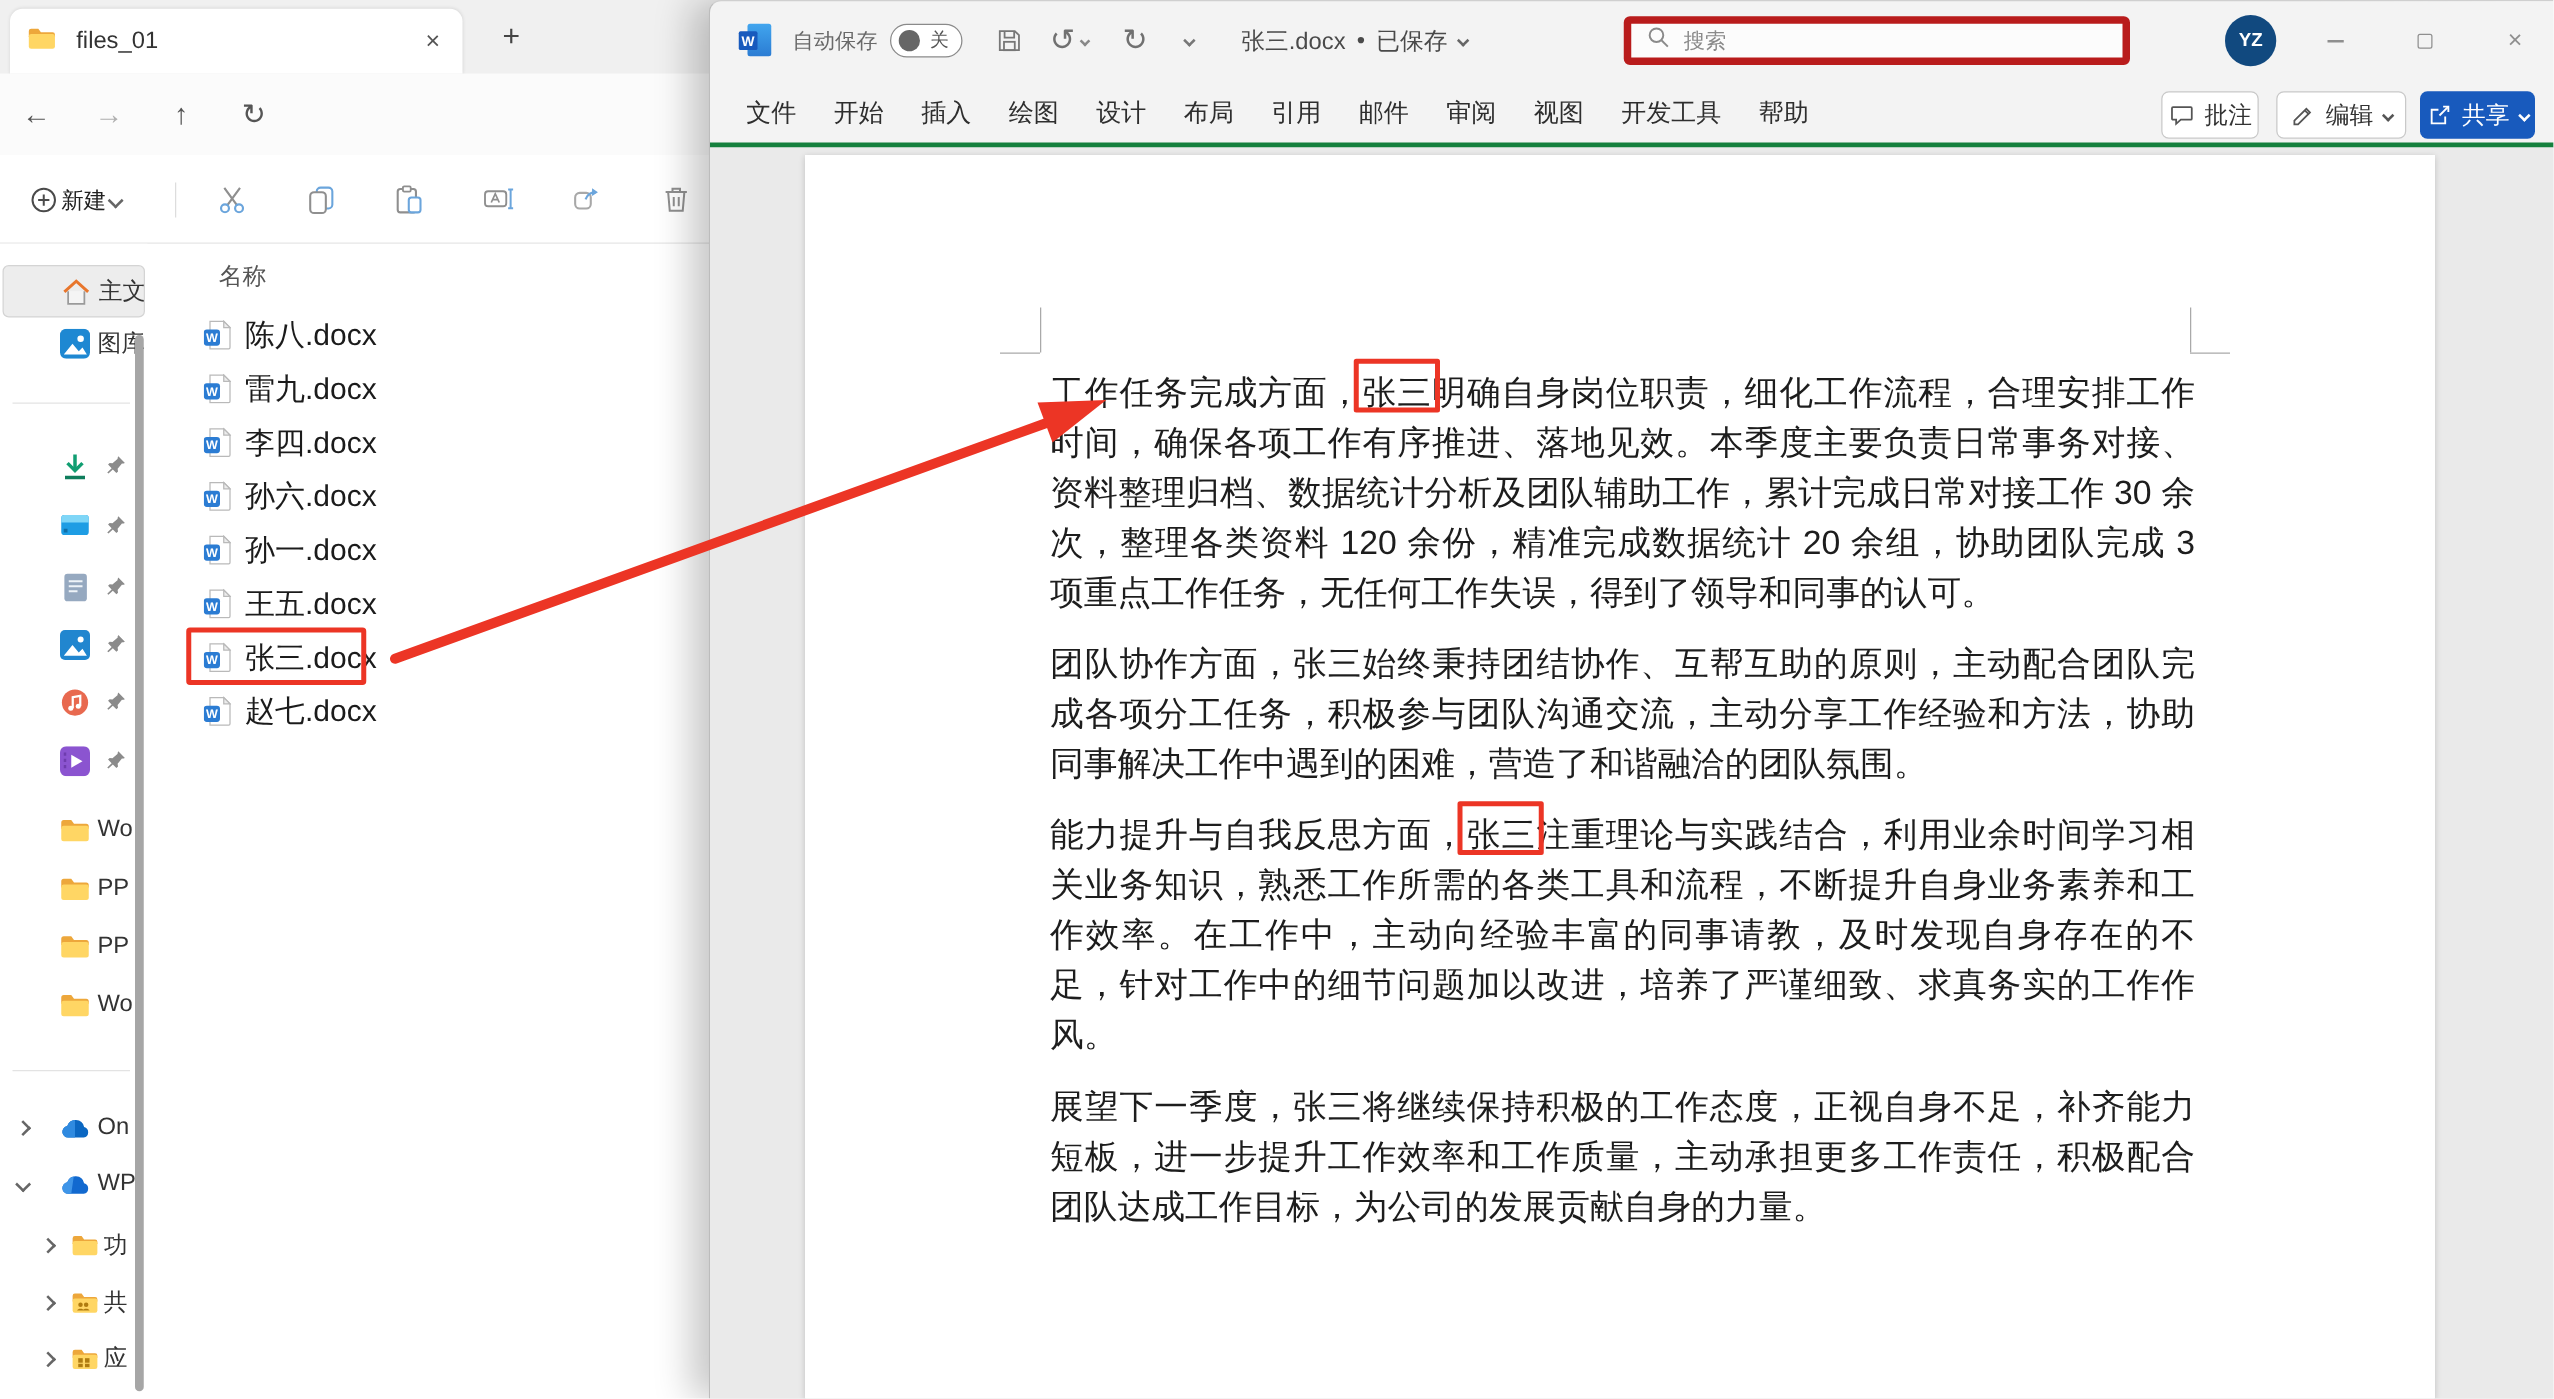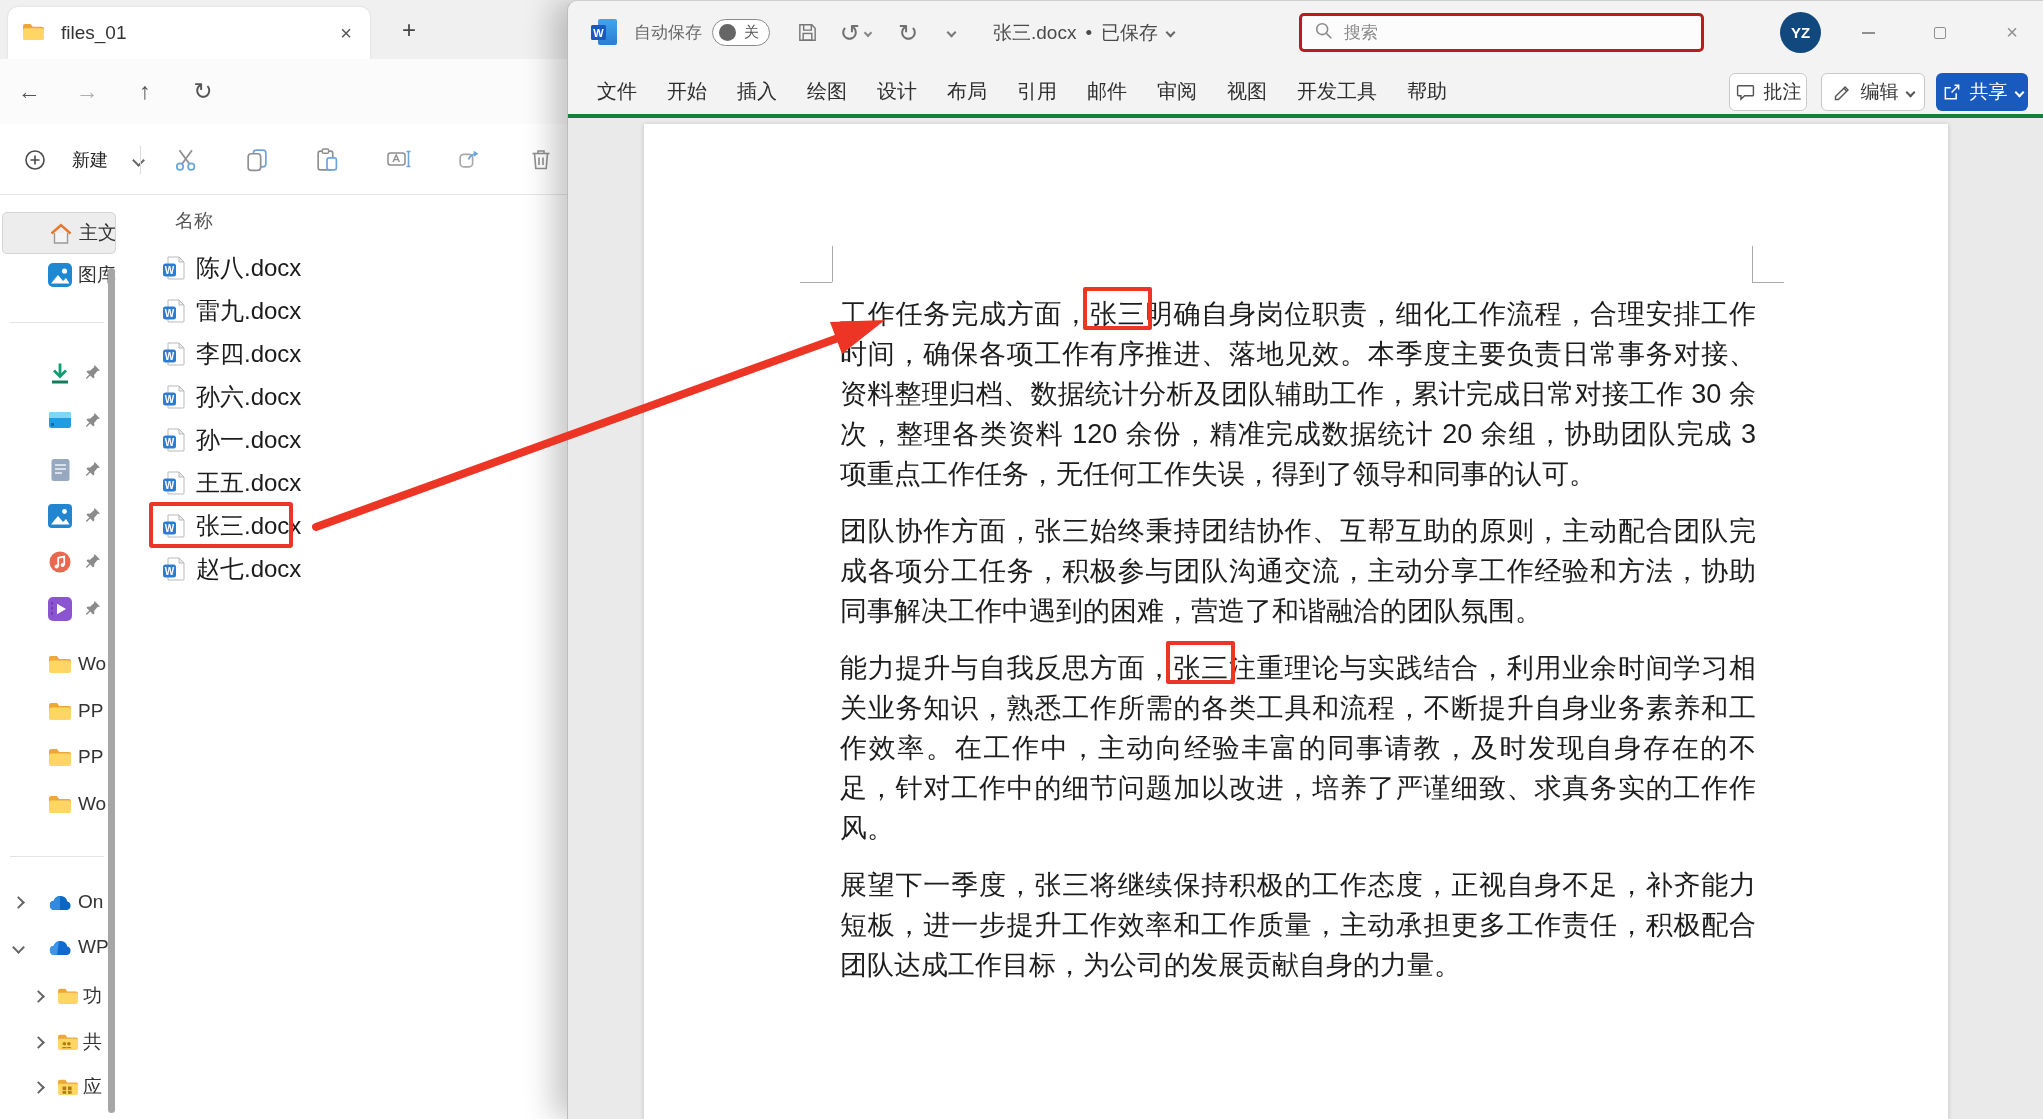--- a/index.html
+++ b/index.html
@@ -25,21 +25,21 @@
   #tab-plus{position:absolute;left:392px;top:13px;font-size:24px;color:#444;width:34px;height:34px;
     display:flex;align-items:center;justify-content:center}
   #exp-navbar{position:absolute;left:0;top:59px;width:600px;height:65px;background:#fbfbfb;display:flex;align-items:center}
   .navbtn{width:58px;text-align:center;font-size:23px;color:#555}
   .navbtn.disabled{color:#b0b0b0}
   #addressbar{position:absolute;left:296px;top:73px;width:300px;height:39px;background:#f1f1f1;border-radius:6px;
     display:flex;align-items:center;padding:0 12px;gap:10px}
   #addressbar .crumb-chev{color:#777;font-size:18px}
   #addressbar .crumb-text{font-size:17px;color:#333}
   #exp-toolbar{position:absolute;left:0;top:124px;width:600px;height:71px;background:#fff;border-bottom:1px solid #e6e6e6}
-  #new-btn{position:absolute;left:14px;top:16px;height:40px;display:flex;align-items:center;gap:26px;padding:0 10px;border-radius:5px}
+  #new-btn{position:absolute;left:14px;top:16px;height:40px;display:flex;align-items:center;gap:3px;padding:0 10px;border-radius:5px}
   #new-btn .new-label{font-size:18px;color:#222}
   .tb-sep{position:absolute;left:140px;top:22px;width:1px;height:28px;background:#ddd}
   .tb-ico{position:absolute;top:20px;width:30px;height:30px;display:flex;align-items:center;justify-content:center}
   
   #exp-sidebar{position:absolute;left:0;top:195px;width:118px;height:924px;background:#fff;overflow:hidden}
   .side-row{position:absolute;left:2px;width:114px;height:42px;display:flex;align-items:center;overflow:hidden;border-radius:5px}
   .side-row.selected{background:#ededed;border:1px solid #d4d4d4}
   .side-ico{position:absolute;left:45px;width:26px;display:flex;justify-content:center}
   .side-label{position:absolute;left:76px;font-size:19px;color:#333;white-space:nowrap}
   .side-pin{position:absolute;left:82px;top:12px}
@@ -66,21 +66,21 @@
   #autosave .as-label{font-size:17px;color:#696969}
   #as-toggle{width:58px;height:27px;border:1.5px solid #8a8a8a;border-radius:14px;background:#fff;
     display:flex;align-items:center;padding:0 6px;gap:8px}
   #as-toggle .knob{width:17px;height:17px;border-radius:50%;background:#666}
   #as-toggle .as-state{font-size:15px;color:#555}
   .qat-btn{position:absolute;top:0;height:63px;display:flex;align-items:center;color:#707070}
   .uni-ico{font-size:24px;color:#707070}
   #w-title{position:absolute;left:425px;top:0;height:63px;display:flex;align-items:center;gap:9px;
     font-size:19px;color:#4a4a4a}
   #w-search{position:absolute;left:731px;top:12px;width:405px;height:39px;background:#fcfcfc;
-    border:3px solid #b91c1c;border-radius:5px;display:flex;align-items:center;padding:0 12px;gap:10px}
+    border:6px solid #b91c1c;border-radius:5px;display:flex;align-items:center;padding:0 12px;gap:10px}
   #w-search .ph{font-size:17px;color:#8a8a8a}
   #w-avatar{position:absolute;left:1212px;top:11px;width:41px;height:41px;border-radius:50%;
     background:var(--avatar-blue);color:#fff;font-size:15px;font-weight:bold;
     display:flex;align-items:center;justify-content:center}
   .winctl{position:absolute;top:0;width:44px;height:63px;display:flex;align-items:center;justify-content:center;color:#8f8f8f}
   #ctl-min .bar{width:13px;height:2px;background:#8f8f8f}
   #ctl-max .box{width:12px;height:12px;border:1.5px solid #8f8f8f;border-radius:2px}
   #ctl-close{font-size:20px}
 
   #w-ribbon{position:absolute;left:0;top:63px;width:100%;height:54px;border-bottom:4px solid #15803d}

